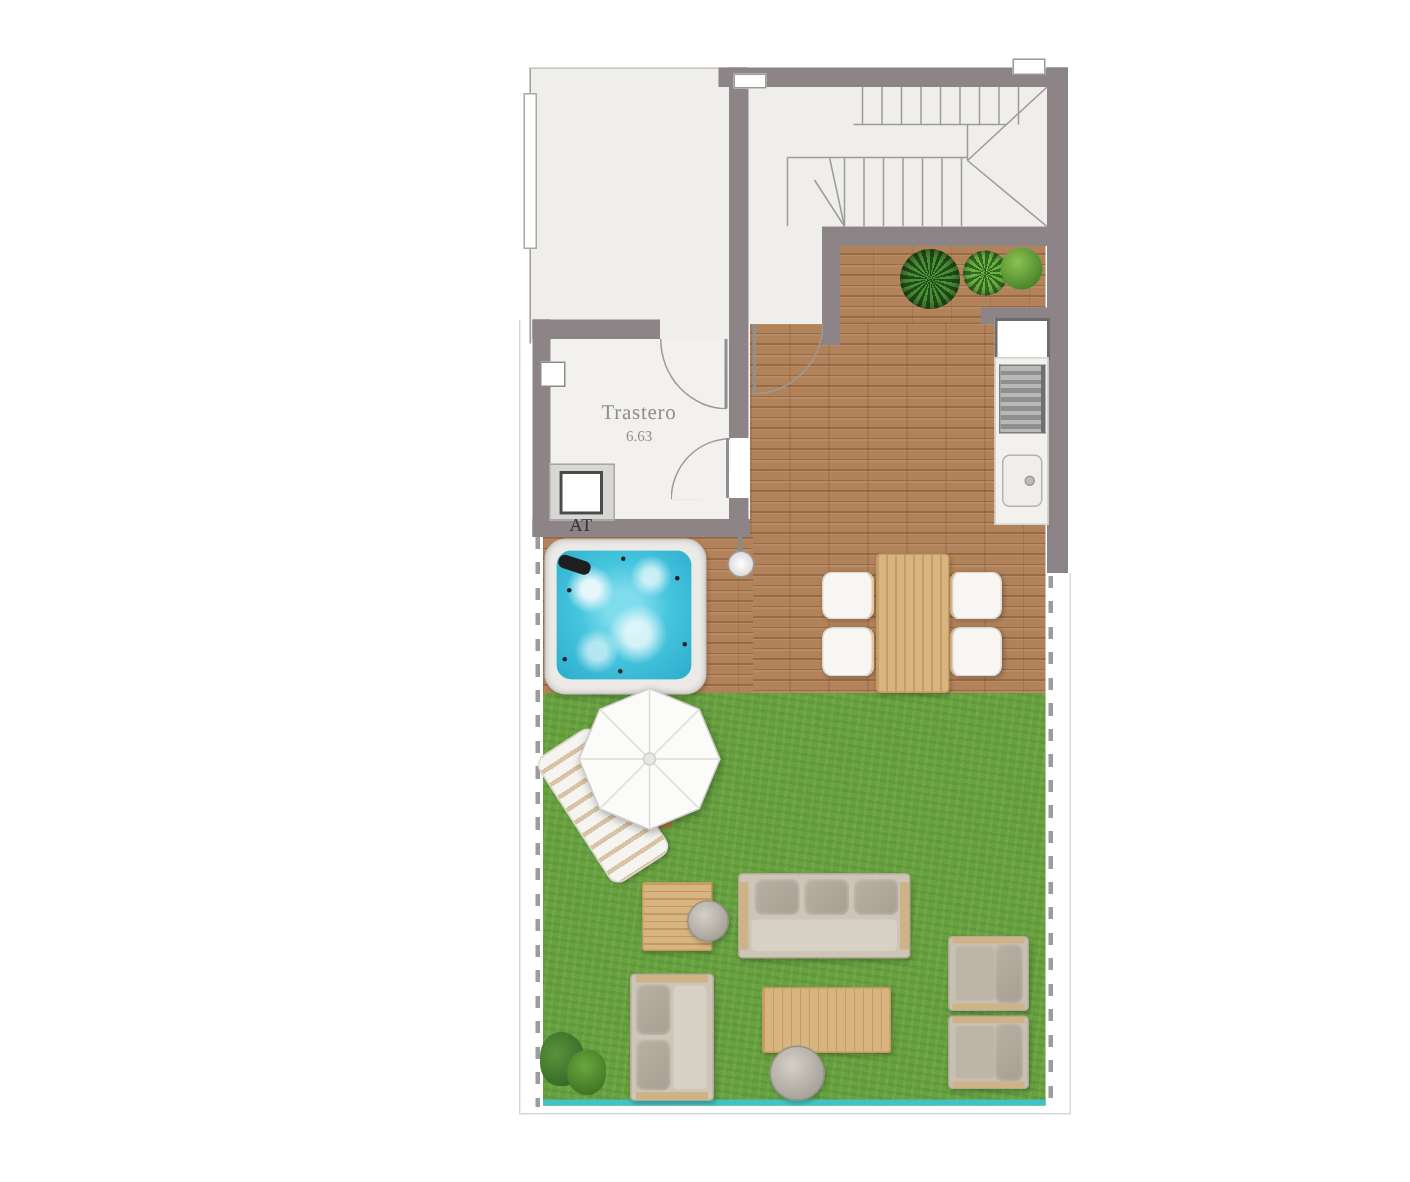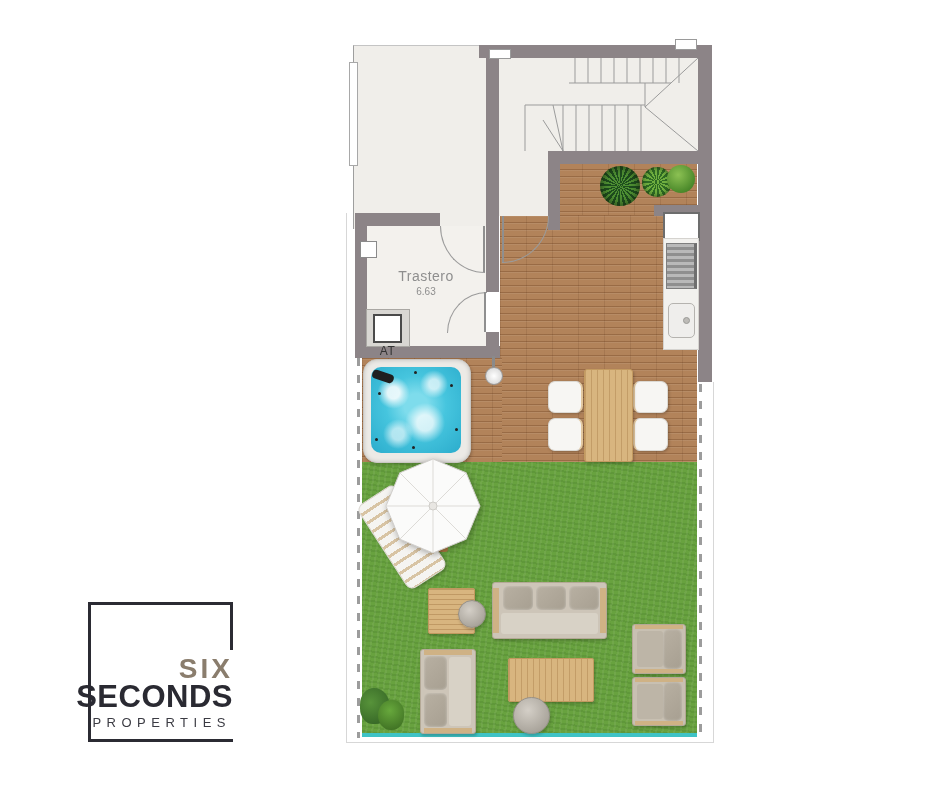--- a/index.html
+++ b/index.html
@@ -1,18 +1,18 @@
 <!DOCTYPE html>
 <html><head>
 <meta charset="utf-8">
 <title>Floor Plan</title>
 <style>
   html,body{margin:0;padding:0;background:#ffffff;}
   .canvas{position:relative;width:940px;height:788px;background:#fff;overflow:hidden;
-          font-family:Liberation Sans, sans-serif;}
+          font-family:Liberation Serif, serif;}
   .abs{position:absolute;}
   
   .wall{background:#8c8487;}
   .cream{background:#f0eeea;}
   .wood{background-color:#b2835a;
         background-image:
           repeating-linear-gradient(180deg, rgba(88,45,15,.28) 0 1px, rgba(255,255,255,.07) 1px 2px, rgba(0,0,0,0) 2px 7px),
           repeating-linear-gradient(90deg, rgba(70,35,12,.12) 0 1px, rgba(0,0,0,0) 1px 26px);}
   .wood-light{background-color:#d8b57f;
         background-image:repeating-linear-gradient(90deg, rgba(120,70,20,.22) 0 1px, rgba(0,0,0,0) 1px 6px);}
@@ -203,20 +203,14 @@
   <div class="abs sofa" style="left:632px;top:677px;width:52px;height:47px;background:#c8c0b2;">
     <div class="abs woodtrim" style="left:2px;top:0;width:48px;height:4px;"></div>
     <div class="abs woodtrim" style="left:2px;bottom:0;width:48px;height:4px;"></div>
     <div class="abs cushion" style="right:3px;top:4px;width:19px;height:39px;"></div>
     <div class="abs seat" style="left:4px;top:6px;width:26px;height:35px;background:#bdb5a7;"></div>
   </div>
 
   <div class="abs" style="left:360px;top:688px;width:30px;height:36px;border-radius:48% 55% 50% 45%;background:radial-gradient(circle at 35% 40%,#57933a,#2f5d22);"></div>
   <div class="abs" style="left:378px;top:700px;width:26px;height:30px;border-radius:55% 45% 50% 52%;background:radial-gradient(circle at 45% 35%,#67a83c,#38671f);"></div>
 
-  <div class="abs logo-frame" style="left:88px;top:602px;width:142px;height:134px;">
-    <div class="abs" style="right:0;top:0;width:3px;height:45px;background:#2b2b33;"></div>
-    <div class="logo-word" style="top:48px;font-size:28px;letter-spacing:3px;color:#8a7d6d;">SIX</div>
-    <div class="logo-word" style="top:74px;font-size:31px;letter-spacing:.5px;color:#2a2a32;">SECONDS</div>
-    <div class="logo-word" style="top:110px;right:2px;font-size:13px;font-weight:normal;letter-spacing:5.5px;color:#3b3b43;">PROPERTIES</div>
-  </div>
 
 </div>
 
 </body></html>

